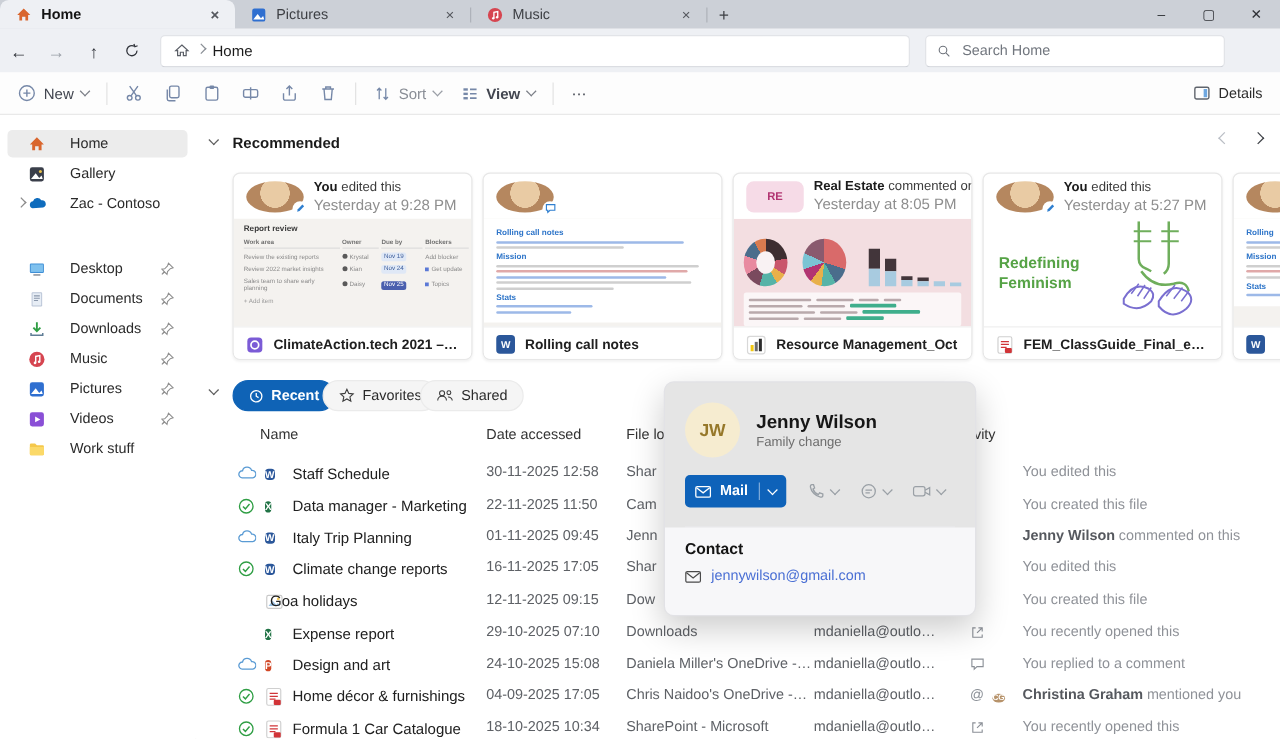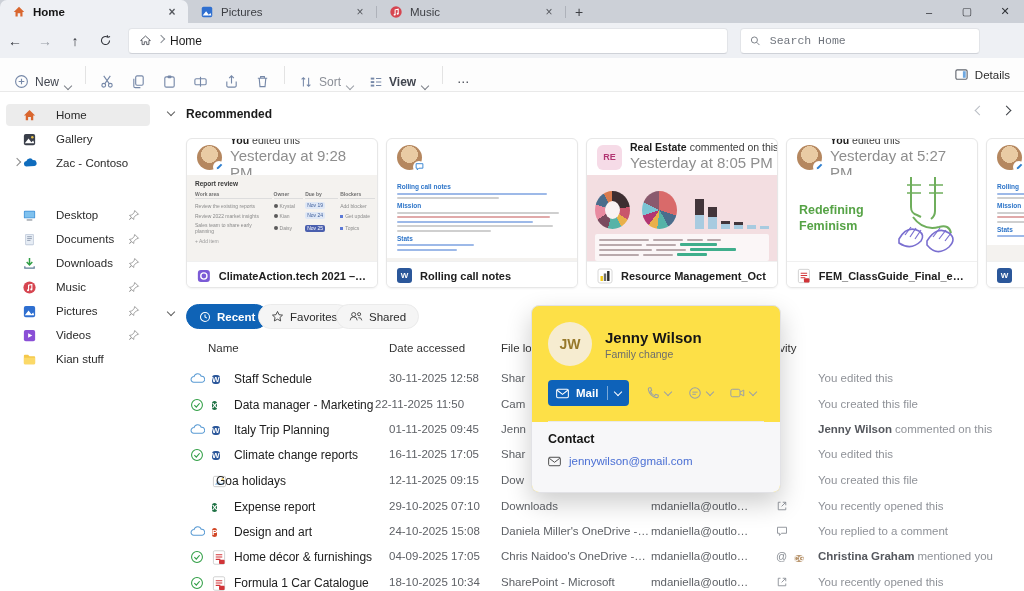--- a/index.html
+++ b/index.html
@@ -20,26 +20,26 @@
   .ticon{width:14px;height:14px;flex:0 0 auto}
   
   .navbar{position:absolute;left:0;top:23px;right:0;height:35px;background:#eef0f4;display:flex;align-items:center}
   .navbtn{width:30px;text-align:center;font-size:14px;color:#30333a}
   .navbtn.dis{color:#9ba0a8}
   .crumbfield{height:26px;background:#fff;border:1px solid #e2e4e8;border-bottom-color:#cfd2d8;border-radius:4px;
               display:flex;align-items:center;gap:6px;padding:0 10px;margin-left:8px;width:600px;box-sizing:border-box}
   .crumbfield .crumbtext{font-size:12px;color:#1b1b1b}
   .searchfield{height:26px;background:#fff;border:1px solid #e2e4e8;border-bottom-color:#cfd2d8;border-radius:4px;
               display:flex;align-items:center;gap:7px;padding:0 9px;margin-left:12px;width:240px;box-sizing:border-box}
-  .searchfield input{border:0;outline:0;font-size:11.5px;color:#5f646b;width:100%;background:transparent;font-family:Liberation Mono, monospace}
+  .searchfield input{border:0;outline:0;font-size:11.5px;color:#5f646b;width:100%;background:transparent;font-family:Liberation Sans, sans-serif}
   .searchfield input::placeholder{color:#71767e}
   
   .toolbar{position:absolute;left:0;top:58px;right:0;height:34px;background:#fdfdfd;border-bottom:1px solid #e9e9e9;
            display:flex;align-items:center;padding:0 6px;box-sizing:border-box}
-  .tbtn{display:flex;align-items:flex-end;gap:6px;padding:0 8px;height:28px;border-radius:4px;color:#424650;font-size:12px}
+  .tbtn{display:flex;align-items:center;gap:6px;padding:0 8px;height:28px;border-radius:4px;color:#424650;font-size:12px}
   .tico{color:#7688a8}
   .tsep{width:1px;height:18px;background:#e3e3e3;margin:0 6px}
   .chev{display:inline-block;width:5px;height:5px;border-right:1.3px solid currentColor;border-bottom:1.3px solid currentColor;
         transform:rotate(45deg);margin-top:-3px}
   .chev.r{transform:rotate(-45deg)}
   .chev.l{transform:rotate(135deg)}
   .details{margin-left:auto;display:flex;align-items:center;gap:6px;font-size:11.5px;color:#2c2c2c;padding-right:8px}
   
   .sidebar{position:absolute;left:0;top:92px;width:156px;bottom:0;background:#fff;border-right:1px solid #efefef}
   .sitem{position:absolute;left:6px;right:6px;height:22px;display:flex;align-items:center;gap:9px;padding-left:26px;
@@ -53,29 +53,29 @@
   
   .main{position:absolute;left:156px;top:92px;right:0;bottom:0;background:#fff;overflow:hidden}
   .recheader{position:absolute;left:0;top:12px;right:0;height:22px}
   .rectitle{position:absolute;left:30px;top:3px;font-size:12px;font-weight:bold;color:#1b1b1b}
   .recchev{position:absolute;left:12px;top:8px;color:#5f5f5f}
   .recarrows{position:absolute;right:14px;top:6px;display:flex;gap:20px;align-items:center}
   
   .card{position:absolute;top:46px;width:192px;height:150px;background:#fff;border:1px solid #e7e7e7;border-radius:6px;
         box-shadow:0 1px 2px rgba(0,0,0,.05);overflow:hidden;box-sizing:border-box}
   .chead{height:36px;display:flex;align-items:center;gap:8px;padding:0 10px}
-  .cav{position:relative;width:25px;height:25px;border-radius:50%;flex:0 0 auto;
+  .cav{position:relative;width:46px;height:25px;border-radius:50%;flex:0 0 auto;
        background:radial-gradient(circle at 50% 38%,#e9cba4 0 42%,#b5875f 43% 100%)}
   .cav.re{border-radius:6px;background:#f6dbe7;color:#b23572;font-size:9px;font-weight:bold;text-align:center;line-height:25px}
   .cbadge{position:absolute;right:-3px;bottom:-3px;width:12px;height:12px;border-radius:50%;background:#fff;
           display:flex;align-items:center;justify-content:center}
   .cline{font-size:10.5px;color:#3c3c3c;line-height:12px;white-space:nowrap}
   .cline .actor{font-weight:bold;color:#1c1c1c}
   .actor:not(:empty){margin-right:3px}
-  .ctime{font-size:15px;color:#8e8e8e;margin-top:1px}
+  .ctime{font-size:12px;color:#8e8e8e;margin-top:1px}
   .cthumb{height:86px;overflow:hidden;position:relative;background:#f4f2ef}
   .cfoot{height:27px;display:flex;align-items:center;gap:8px;padding:0 10px;border-top:1px solid #f0f0f0;background:#fff}
   .cfoot .fname{font-size:11px;font-weight:bold;color:#202020;white-space:nowrap;overflow:hidden;text-overflow:ellipsis}
   
   .t1{padding:5px 8px;font-size:5px;color:#8a8a8a}
   .t1 .t1title{font-size:6.5px;font-weight:bold;color:#3a3a3a;margin-bottom:4px}
   .t1 .t1grid{display:grid;grid-template-columns:44% 17% 19% 20%;gap:3px 2px;align-items:center}
   .t1 .hd{color:#707070;font-weight:bold;border-bottom:1px solid #ddd;padding-bottom:1px}
   .chip{display:inline-block;background:#dfe8f6;color:#40609c;border-radius:2px;padding:0 2px;line-height:7px}
   .chip.dk{background:#4a5fae;color:#fff}
@@ -119,21 +119,21 @@
   .trow .nm{color:#202020;font-size:12px}
   .trow .dt,.trow .loc,.trow .em{color:#5e6166;font-size:11.5px}
   .trow .act{color:#8f9298;font-size:11.5px}
   .trow .act .aactor{font-weight:bold;color:#55585e}
   .aactor:not(:empty){margin-right:3px}
   .avs{width:17px;height:17px;border-radius:50%;background:radial-gradient(circle at 50% 38%,#e9cba4 0 42%,#ad7d55 43% 100%)}
   .avs.jen{background:radial-gradient(circle at 50% 40%,#d8b39a 0 36%,#4c372b 37% 100%)}
   .avs.cg{background:#b7936b;color:#fff;font-size:6.5px;font-weight:bold;text-align:center;line-height:17px;border-radius:50%}
   .mini{color:#8a8f96}
   
-  .popup{position:absolute;left:531px;top:305px;width:250px;height:188px;background:#fde047;border:1px solid #e2e2e6;
+  .popup{position:absolute;left:531px;top:305px;width:250px;height:188px;background:#e5e5e5;border:1px solid #e2e2e6;
          border-radius:8px;box-shadow:0 10px 26px rgba(0,0,0,.20);z-index:50;box-sizing:border-box;overflow:hidden}
   .pheader{padding:16px 16px 0}
   .prow{display:flex;align-items:center;gap:13px}
   .jw{width:44px;height:44px;border-radius:50%;background:#f6ecd0;color:#96782a;font-size:14px;font-weight:bold;
       display:flex;align-items:center;justify-content:center}
   .pname{font-size:15px;font-weight:bold;color:#171717}
   .psub{font-size:10.5px;color:#6d6d6d;margin-top:2px}
   .pbtns{display:flex;align-items:center;margin-top:14px;gap:0}
   .mailbtn{display:flex;align-items:center;gap:7px;background:#0e62b9;color:#fff;border-radius:4px;height:26px;
            padding:0 8px;font-size:11.5px;font-weight:bold}
@@ -374,21 +374,21 @@
       <span class="slabel">Videos</span>
       <svg class="spin" width="12" height="12" viewBox="0 0 16 16">
           <path d="M9 2 L14 7 L11 8 L8 11 L7.5 14 L5 11.5 L2 14 L4.5 11 L2 8.5 L5 8 L8 5 Z" fill="none" stroke="currentColor" stroke-width="1.1"></path>
         </svg>
     </div>
     <div class="sitem" style="top:256px">
       <svg class="sic" width="15" height="15" viewBox="0 0 16 16" style="left:16px">
           <path d="M2 4 a1 1 0 0 1 1-1 H6.5 L8 4.5 H13 a1 1 0 0 1 1 1 V12 a1 1 0 0 1 -1 1 H3 a1 1 0 0 1 -1-1 Z" fill="#f5c84b"></path>
           <path d="M2 6 H14 V12 a1 1 0 0 1 -1 1 H3 a1 1 0 0 1 -1-1 Z" fill="#fbd968"></path>
         </svg>
-      <span class="slabel">Kian stuff</span>
+      <span class="slabel">Work stuff</span>
     </div>
   </div>
 
   <div class="main">
 
     <div class="recheader">
       <span class="recchev chev"></span>
       <span class="rectitle">Recommended</span>
       <div class="recarrows">
         <span class="chev l" style="color:#b9bdc4;width:6px;height:6px"></span>
@@ -664,21 +664,21 @@
 
     <div class="trow" style="top:302px">
       <span class="cell" style="left:34px">
           <svg width="14" height="14" viewBox="0 0 16 16">
             <circle cx="8" cy="8" r="6.2" stroke="#2f9e44" stroke-width="1.2" fill="none"></circle>
             <path d="M5 8.2 L7.2 10.4 L11 6" stroke="#2f9e44" stroke-width="1.3" fill="none"></path>
           </svg>
         </span>
       <span class="cell" style="left:56px"><span class="tile" style="background:#217346">X</span></span>
       <span class="cell nm" style="left:78px">Data manager - Marketing</span>
-      <span class="cell dt" style="left:219px">22-11-2025 11:50</span>
+      <span class="cell dt" style="left:233px">22-11-2025 11:50</span>
       <span class="cell loc" style="left:345px">Cam</span>
       <span class="cell" style="left:638px"><span class="avs"></span></span>
       <span class="cell act" style="left:662px"><span class="aactor"></span><span>You created this file</span></span>
     </div>
 
     <div class="trow" style="top:327px">
       <span class="cell" style="left:34px">
           <svg width="15" height="12" viewBox="0 0 16 12">
             <path d="M4 10.5 a3 3 0 0 1 .3-6 A4 4 0 0 1 12 4.2 a2.8 2.8 0 0 1 1 6.3 Z" stroke="#5a9bd4" stroke-width="1.1" fill="none"></path>
           </svg>

